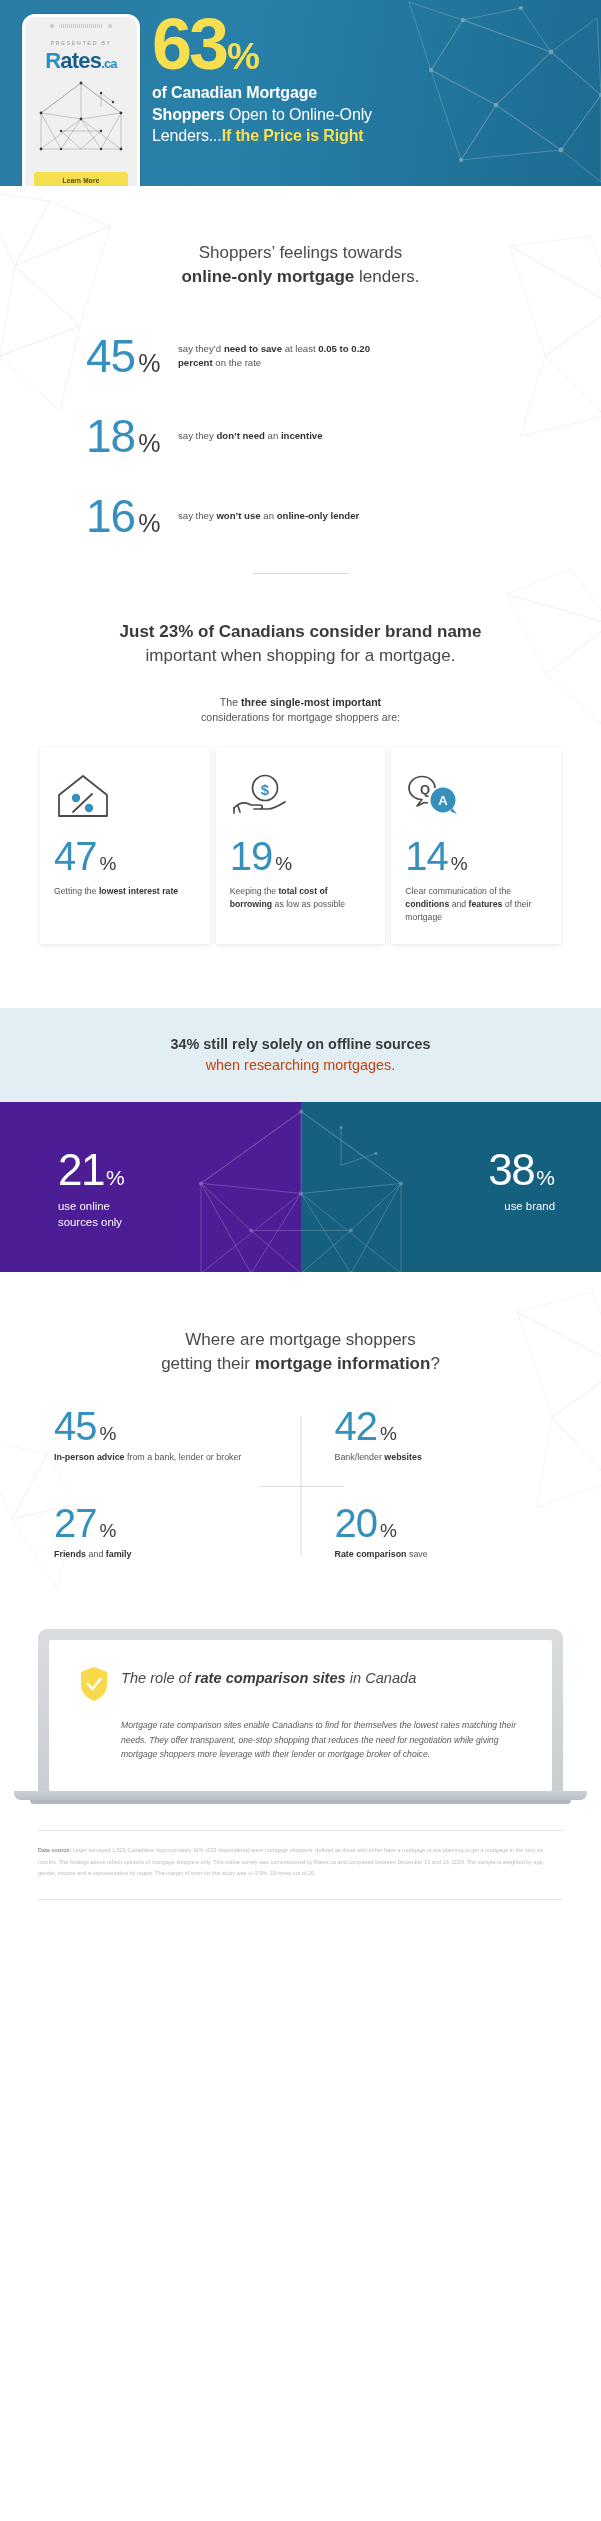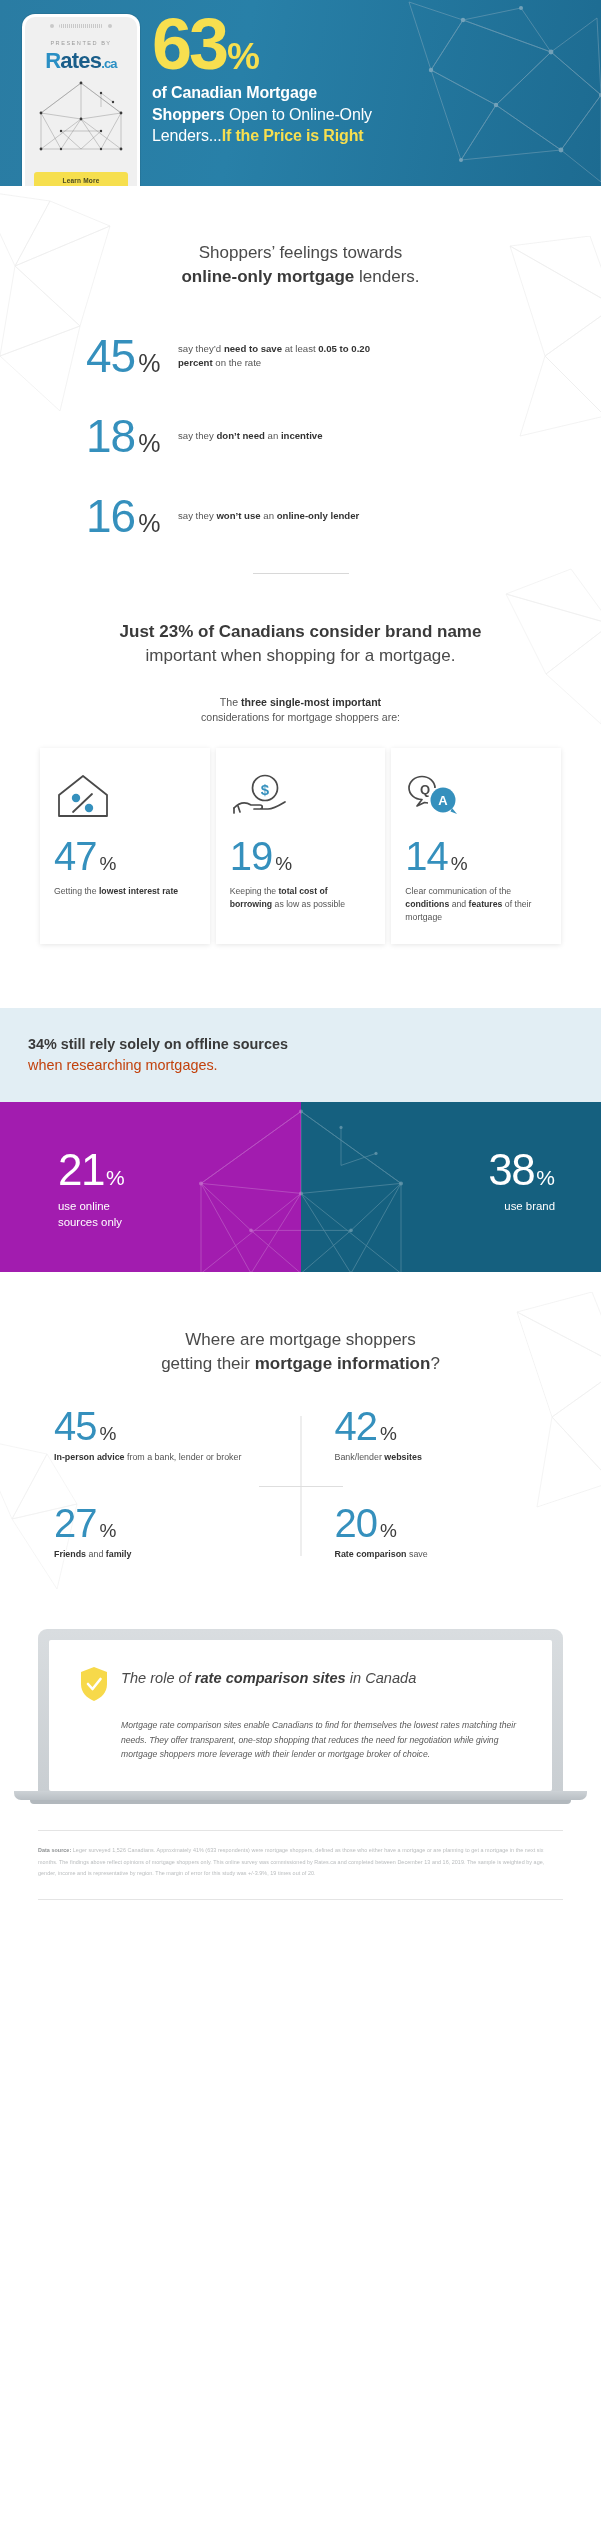--- a/index.html
+++ b/index.html
@@ -108,29 +108,29 @@
   }
   .card-icon { height: 52px; display:flex; align-items:center; justify-content:flex-start; margin-bottom: 14px; }
   .card-num { display:flex; align-items:baseline; margin-bottom: 9px; }
   .card-num .n { color:#3590bd; font-size: 40px; font-weight:300; line-height:1; letter-spacing:-1px; }
   .card-num .pct { color:#3d3d3d; font-size: 19px; font-weight:400; margin-left:3px; }
   .card-txt { font-size: 8.7px; line-height: 1.5; color:#555; }
   .card-txt b { font-weight:700; color:#333; }
 
   
   .offline-band {
-    background: #e2eef4; padding: 26px 28px 26px; text-align:left; margin-top: 64px;
+    background: #e2eef4; padding: 26px 28px 26px; text-align:center; margin-top: 64px;
   }
   .offline-band .l1 { font-size: 14.4px; font-weight:700; color:#3a3a3a; line-height: 1.45; }
   .offline-band .l2 { font-size: 14.4px; font-weight:400; color:#c2410c; line-height: 1.45; }
 
   .split {
     display:flex; position:relative; height: 170px; overflow:hidden;
   }
-  .split-l { width: 50%; background: #a21caf; position:relative; }
+  .split-l { width: 50%; background: #4c1d95; position:relative; }
   .split-r { width: 50%; background: #15607f; position:relative; }
   .split-house { position:absolute; left:50%; top:50%; transform:translate(-50%,-48%); opacity:.35; }
   .split-inner { position:absolute; color:#fff; }
   .split-l .split-inner { left: 58px; top: 46px; }
   .split-r .split-inner { right: 46px; top: 46px; text-align:right; }
   .split-num { display:flex; align-items:baseline; font-weight:300; }
   .split-r .split-num { justify-content:flex-end; }
   .split-num .n { font-size: 44px; line-height:1; letter-spacing:-1.5px; }
   .split-num .pct { font-size: 21px; margin-left: 2px; font-weight:400; }
   .split-lbl { font-size: 11.4px; line-height: 1.35; margin-top: 7px; font-weight:400; }

